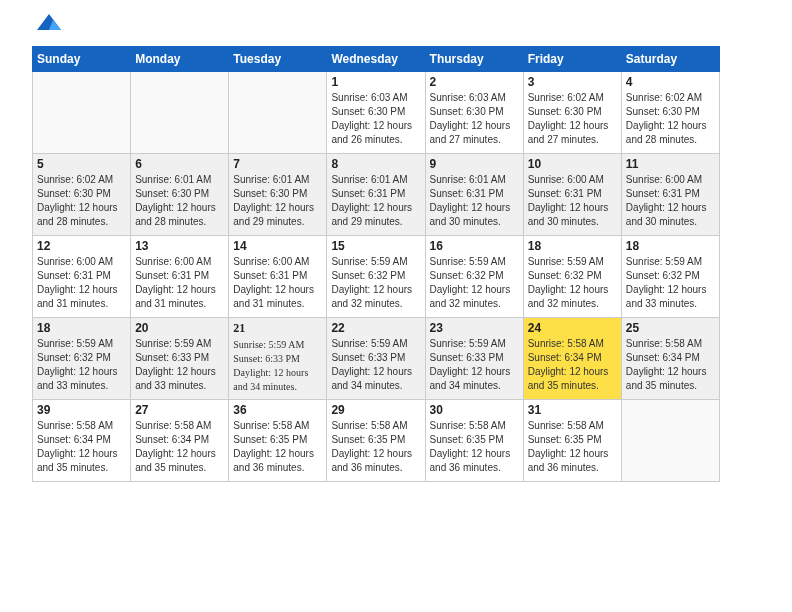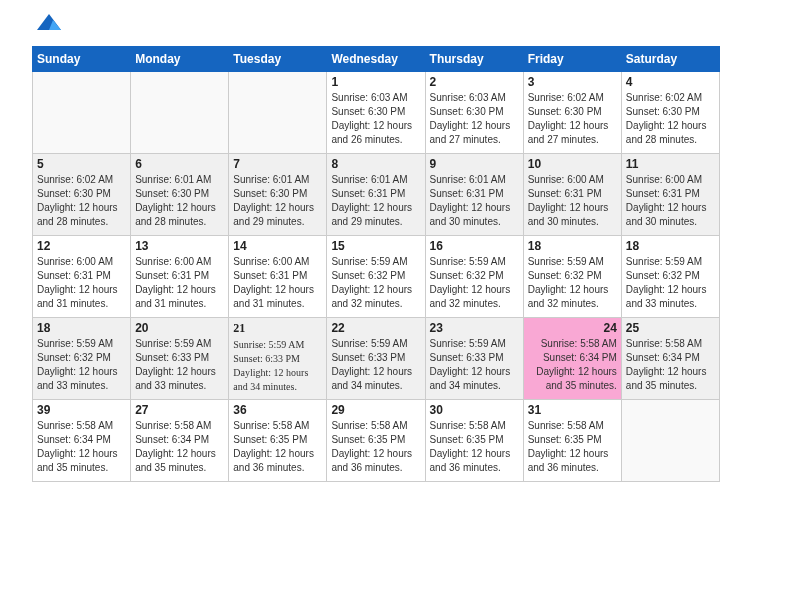--- a/index.html
+++ b/index.html
@@ -213,21 +213,21 @@
             <div class="day-info">Sunrise: 5:59 AM<br>Sunset: 6:33 PM<br>Daylight: 12 hours and 34 minutes.</div>
           </td>
           <td style="background: rgb(240, 240, 240); margin-left: 12px;">
             <div class="day-number">22</div>
             <div class="day-info">Sunrise: 5:59 AM<br>Sunset: 6:33 PM<br>Daylight: 12 hours and 34 minutes.</div>
           </td>
           <td style="background: rgb(240, 240, 240);">
             <div class="day-number">23</div>
             <div class="day-info">Sunrise: 5:59 AM<br>Sunset: 6:33 PM<br>Daylight: 12 hours and 34 minutes.</div>
           </td>
-          <td style="background: #f9a8d4; text-align: right;">
+          <td style="background: #fde047;">
             <div class="day-number">24</div>
             <div class="day-info">Sunrise: 5:58 AM<br>Sunset: 6:34 PM<br>Daylight: 12 hours and 35 minutes.</div>
           </td>
           <td style="background: rgb(240, 240, 240);">
             <div class="day-number">25</div>
             <div class="day-info">Sunrise: 5:58 AM<br>Sunset: 6:34 PM<br>Daylight: 12 hours and 35 minutes.</div>
           </td>
         </tr>
         <tr>
           <td>

